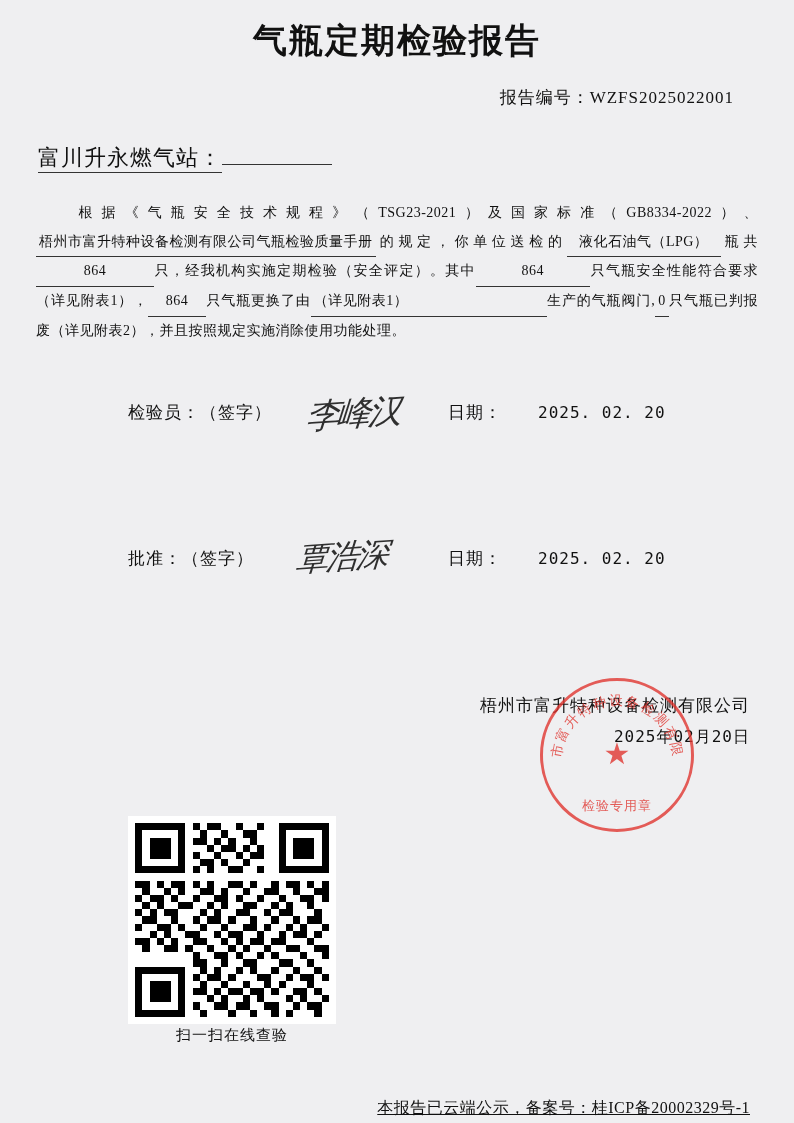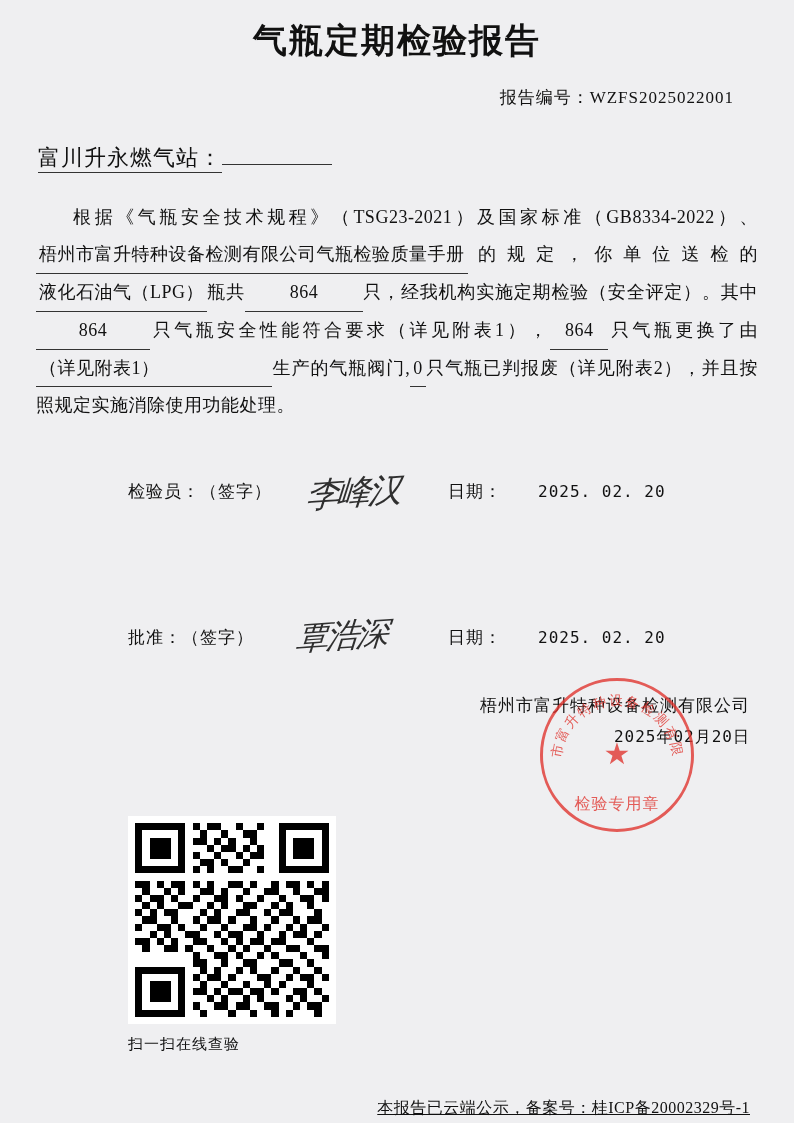--- a/index.html
+++ b/index.html
@@ -48,21 +48,21 @@
     padding-bottom: 2px;
   }
   .recipient .blank {
     display: inline-block;
     width: 110px;
     border-bottom: 1px solid #333;
     padding-bottom: 2px;
   }
   .body-text {
     margin-top: 26px;
-    font-size: 18px;
+    font-size: 14px;
     line-height: 2.05;
     letter-spacing: 0.5px;
     text-align: justify;
   }
   .indent {
     display: inline-block;
     width: 34px;
   }
   .fill {
     display: inline-block;
@@ -151,21 +151,21 @@
     transform: translate(-50%, -54%);
     font-size: 30px;
     color: #e0322c;
   }
   .seal .seal-bottom {
     position: absolute;
     left: 0;
     right: 0;
     bottom: 14px;
     text-align: center;
-    font-size: 16px;
+    font-size: 13px;
     letter-spacing: 1px;
     color: #e0322c;
     font-family: Liberation Serif, serif;
   }
   .seal .seal-arc {
     position: absolute;
     left: 0; top: 0;
     width: 148px; height: 148px;
   }
   .seal .seal-arc text {
@@ -182,22 +182,23 @@
   }
   .qr {
     width: 208px;
     height: 208px;
     background: #fff;
     padding: 0;
     box-sizing: border-box;
     display: block;
   }
   .qr-caption {
+    text-align: center;
     font-size: 15px;
-    margin-top: 11px;
+    margin-top: 2px;
     letter-spacing: 1px;
   }
   .footer {
     position: absolute;
     left: 0;
     right: 44px;
     bottom: 22px;
     text-align: right;
     font-size: 16px;
     letter-spacing: 0.5px;

